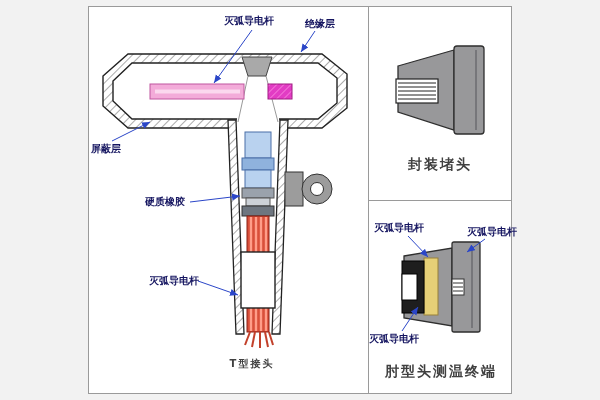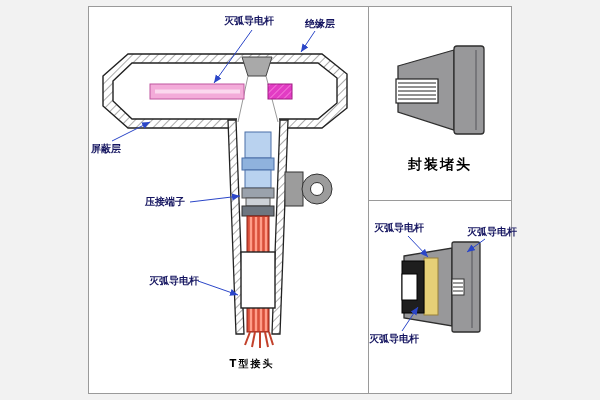--- a/index.html
+++ b/index.html
@@ -10,21 +10,21 @@
     overflow:hidden;
   }
   .art{position:absolute;left:0;top:0;width:600px;height:400px;}
   .lbl{
     position:absolute;transform:translate(-50%,-50%);
     font-size:10px;font-weight:700;color:#151560;
     white-space:nowrap;line-height:1;
   }
   .cap{
     position:absolute;transform:translate(-50%,-50%);
-    font-weight:700;color:#000000;letter-spacing:2px;
+    font-weight:700;color:#404040;letter-spacing:2px;
     white-space:nowrap;line-height:1;
   }
   .cap-t{font-size:10px;}
   .cap-s{font-size:14px;}
 </style>
 </head>
 <body>
 
 <div class="stage">
 
@@ -138,22 +138,23 @@
       <line x1="198" y1="281" x2="238" y2="295" marker-end="url(#arr)"></line>
       <line x1="408" y1="236" x2="428" y2="257" marker-end="url(#arr)"></line>
       <line x1="485" y1="239" x2="467" y2="252" marker-end="url(#arr)"></line>
       <line x1="402" y1="331" x2="418" y2="307" marker-end="url(#arr)"></line>
     </g>
   </svg>
 
   <div class="lbl" style="left:249px;top:21px">灭弧导电杆</div>
   <div class="lbl" style="left:320px;top:24px">绝缘层</div>
   <div class="lbl" style="left:106px;top:149px">屏蔽层</div>
-  <div class="lbl" style="left:165px;top:202px">压接端子</div>
+  <div class="lbl" style="left:165px;top:202px">硬质橡胶</div>
   <div class="lbl" style="left:174px;top:281px">灭弧导电杆</div>
   <div class="lbl" style="left:399px;top:228px">灭弧导电杆</div>
   <div class="lbl" style="left:492px;top:232px">灭弧导电杆</div>
   <div class="lbl" style="left:394px;top:339px">灭弧导电杆</div>
 
   <div class="cap cap-t" style="left:252px;top:364px">T型接头</div>
   <div class="cap cap-s" style="left:440px;top:164px">封装堵头</div>
+  <div class="cap cap-s" style="left:441px;top:371px">肘型头测温终端</div>
 
 </div>
 
 </body></html>

